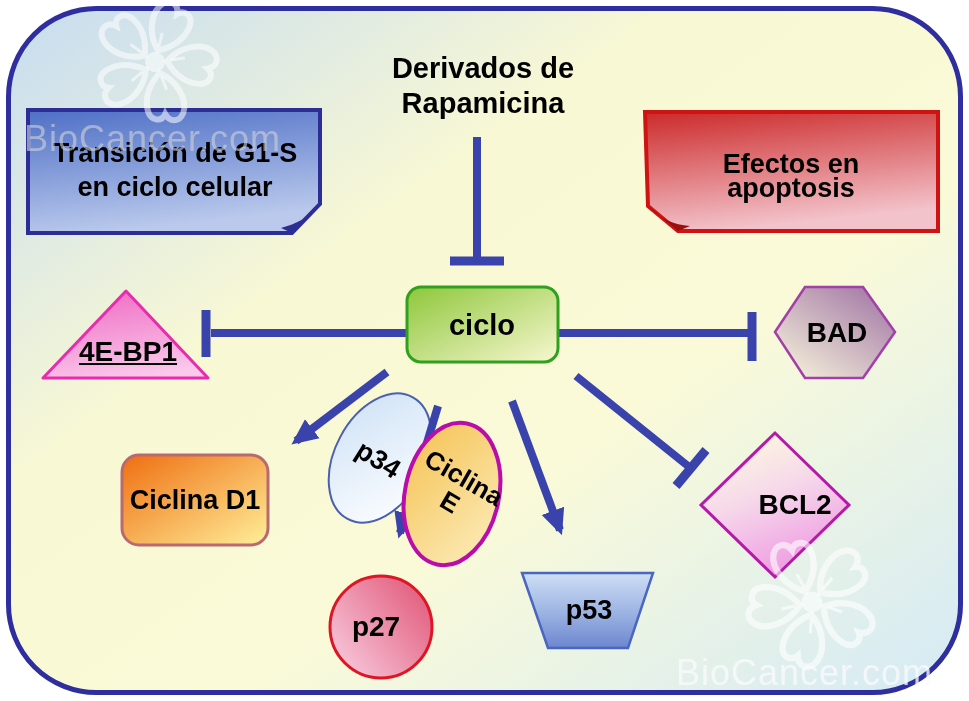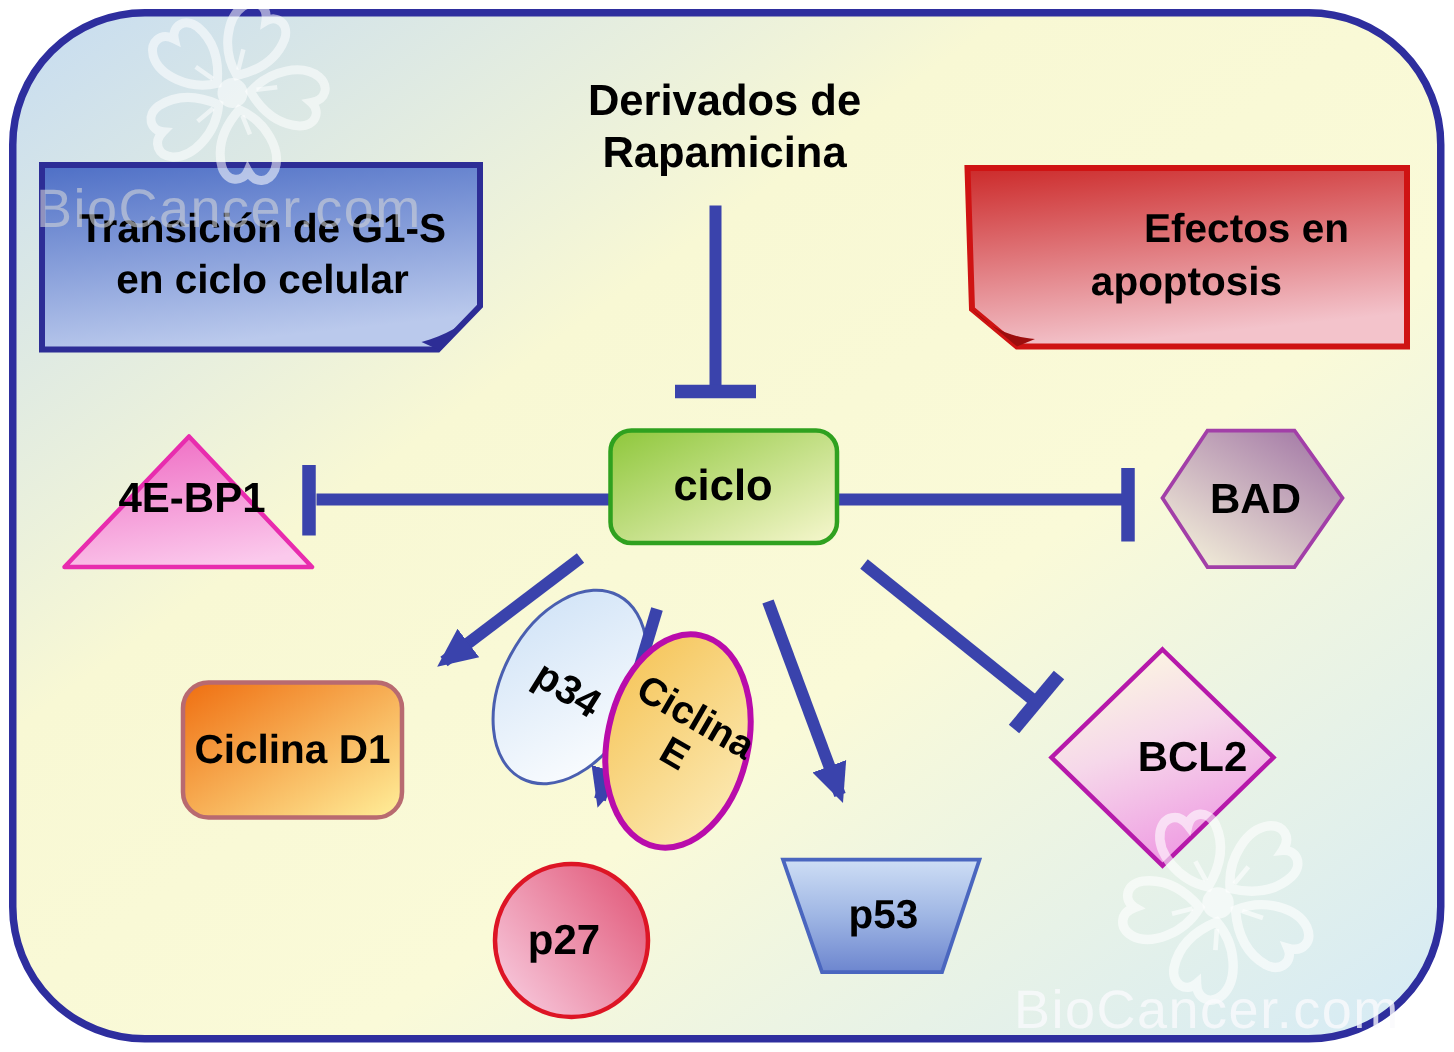--- a/index.html
+++ b/index.html
@@ -165,25 +165,25 @@
       </g>
     </g>
   </svg>
 
   <div class="lbl fs29" style="left:483px;top:68px;">Derivados de</div>
   <div class="lbl fs29" style="left:483px;top:103px;">Rapamicina</div>
 
   <div class="lbl fs27" style="left:175px;top:153px;">Transición de G1-S</div>
   <div class="lbl fs27" style="left:175px;top:187px;">en ciclo celular</div>
 
-  <div class="lbl fs27" style="left:791px;top:153px;margin-left:40px;">Efectos en</div>
+  <div class="lbl fs27" style="left:791px;top:164px;">Efectos en</div>
   <div class="lbl fs27" style="left:791px;top:188px;">apoptosis</div>
 
   <div class="lbl fs29" style="left:482px;top:325px;">ciclo</div>
-  <div class="lbl fs28" style="left:128px;top:332px;">4E-BP1</div>
+  <div class="lbl fs28" style="left:128px;top:352px;text-decoration:underline;">4E-BP1</div>
   <div class="lbl fs28" style="left:837px;top:333px;">BAD</div>
   <div class="lbl fs27" style="left:195px;top:500px;text-align:center;">Ciclina D1</div>
   <div class="lbl fs27 rot32" style="left:378px;top:460px;">p34</div>
   <div class="lbl fs26 rot30" style="left:457px;top:490px;">
     <div>Ciclina</div>
     <div>E</div>
   </div>
   <div class="lbl fs28" style="left:376px;top:627px;">p27</div>
   <div class="lbl fs27" style="left:589px;top:610px;">p53</div>
   <div class="lbl fs28" style="left:777px;top:505px;margin-left:18px;">BCL2</div>

